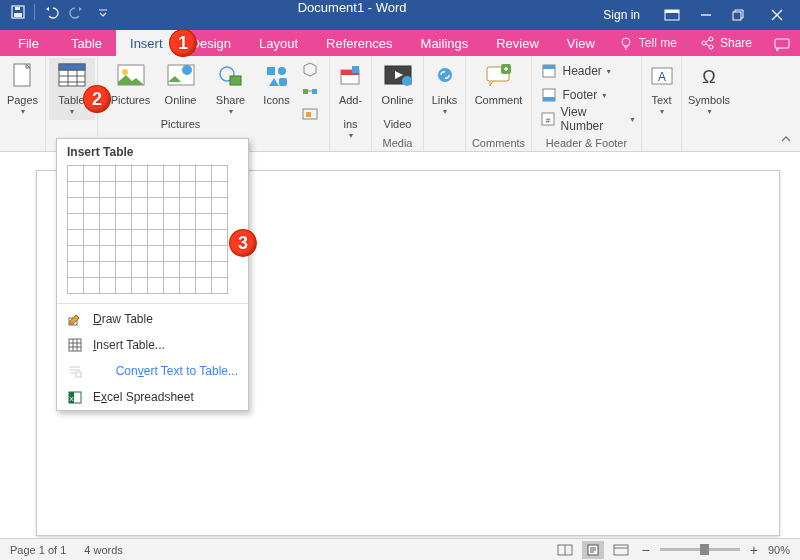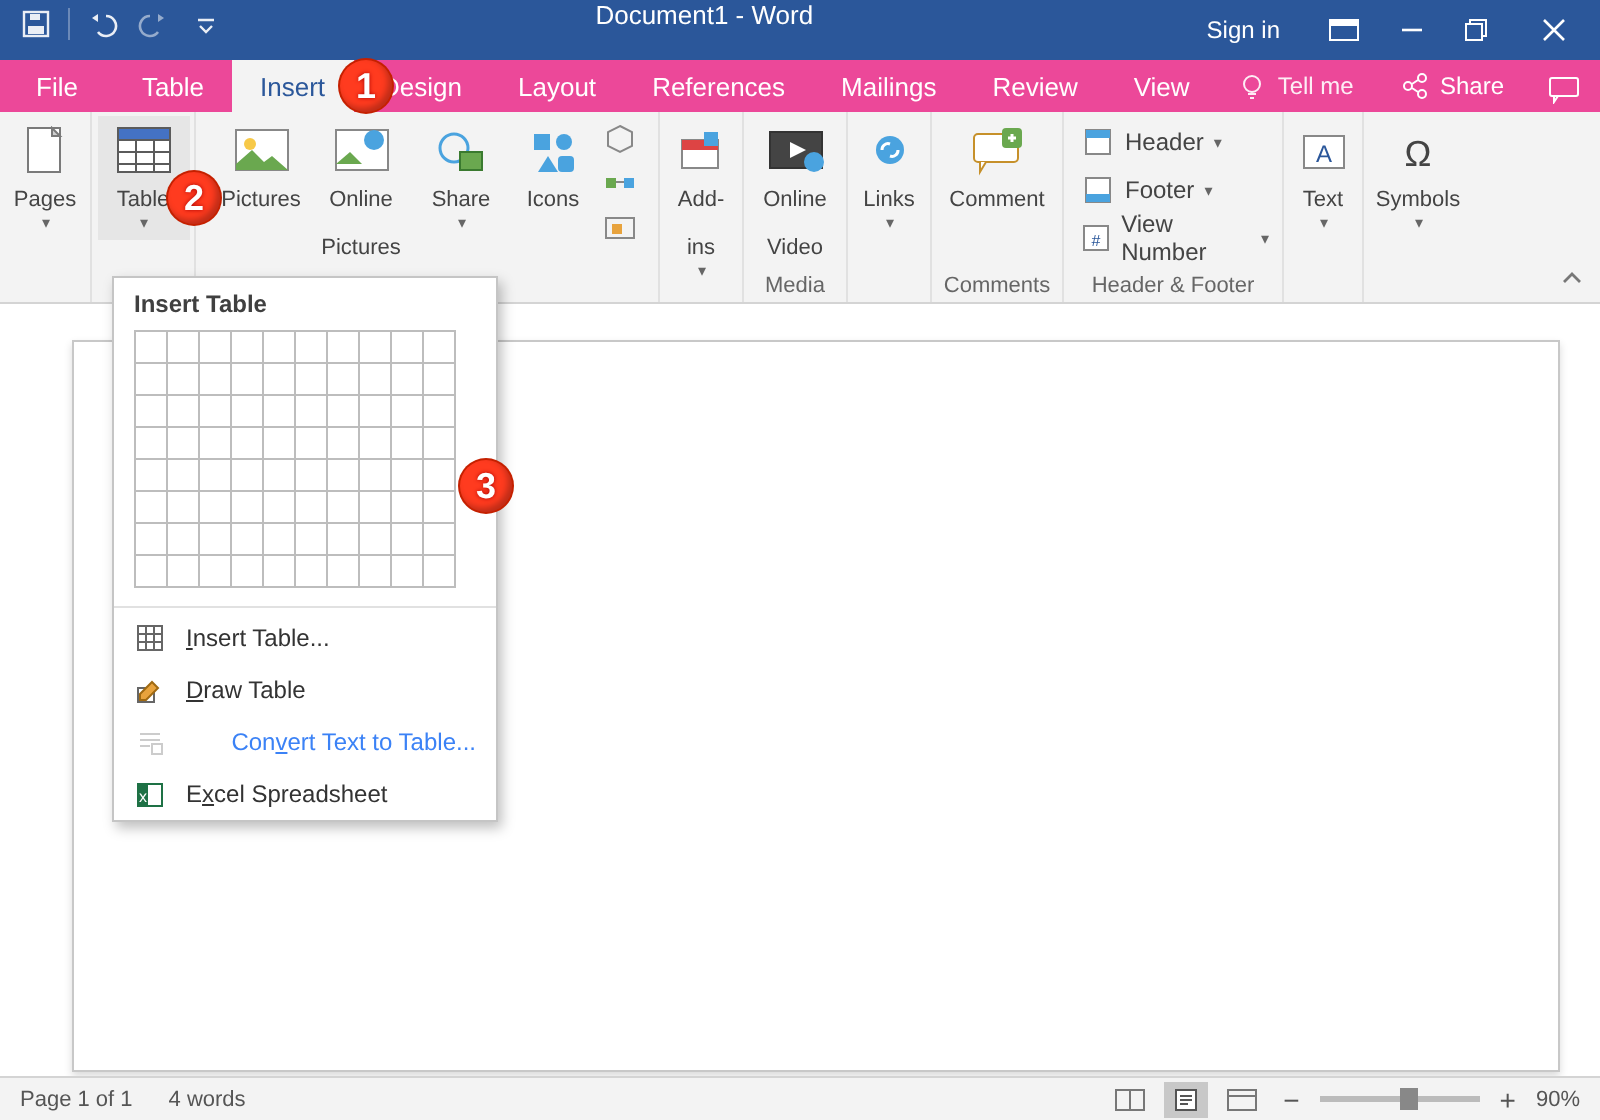--- a/index.html
+++ b/index.html
@@ -525,34 +525,34 @@
         <div class="cell"></div>
         <div class="cell"></div>
         <div class="cell"></div>
         <div class="cell"></div>
       </div>
     </div>
   <div class="dd-sep"></div>
   <div class="dd-item">
     <span class="dd-ico">
         <svg width="14" height="14">
-          <rect x="1" y="1" width="12" height="12" fill="#fff" stroke="#666"></rect>
-          <path d="M1 5h12M1 9h12M5 1v12M9 1v12" stroke="#666"></path>
+          <rect x="1" y="6" width="8" height="7" fill="#fff" stroke="#666"></rect>
+          <path d="M8 3l3 3-6 6H2v-3z" fill="#e8a33d" stroke="#a06a12"></path>
         </svg>
       </span>
-    <span><span class="ul">I</span>nsert Table...</span>
+    <span><span class="ul">D</span>raw Table</span>
   </div>
   <div class="dd-item">
     <span class="dd-ico">
         <svg width="14" height="14">
-          <rect x="1" y="6" width="8" height="7" fill="#fff" stroke="#666"></rect>
-          <path d="M8 3l3 3-6 6H2v-3z" fill="#e8a33d" stroke="#a06a12"></path>
+          <rect x="1" y="1" width="12" height="12" fill="#fff" stroke="#666"></rect>
+          <path d="M1 5h12M1 9h12M5 1v12M9 1v12" stroke="#666"></path>
         </svg>
       </span>
-    <span><span class="ul">D</span>raw Table</span>
+    <span><span class="ul">I</span>nsert Table...</span>
   </div>
   <div class="dd-item disabled">
     <span class="dd-ico">
         <svg width="14" height="14">
           <path d="M2 3h10M2 6h10M2 9h5" stroke="#ccc"></path>
           <rect x="8" y="8" width="5" height="5" fill="none" stroke="#ccc"></rect>
         </svg>
       </span>
     <span>Con<span class="ul">v</span>ert Text to Table...</span>
   </div>

